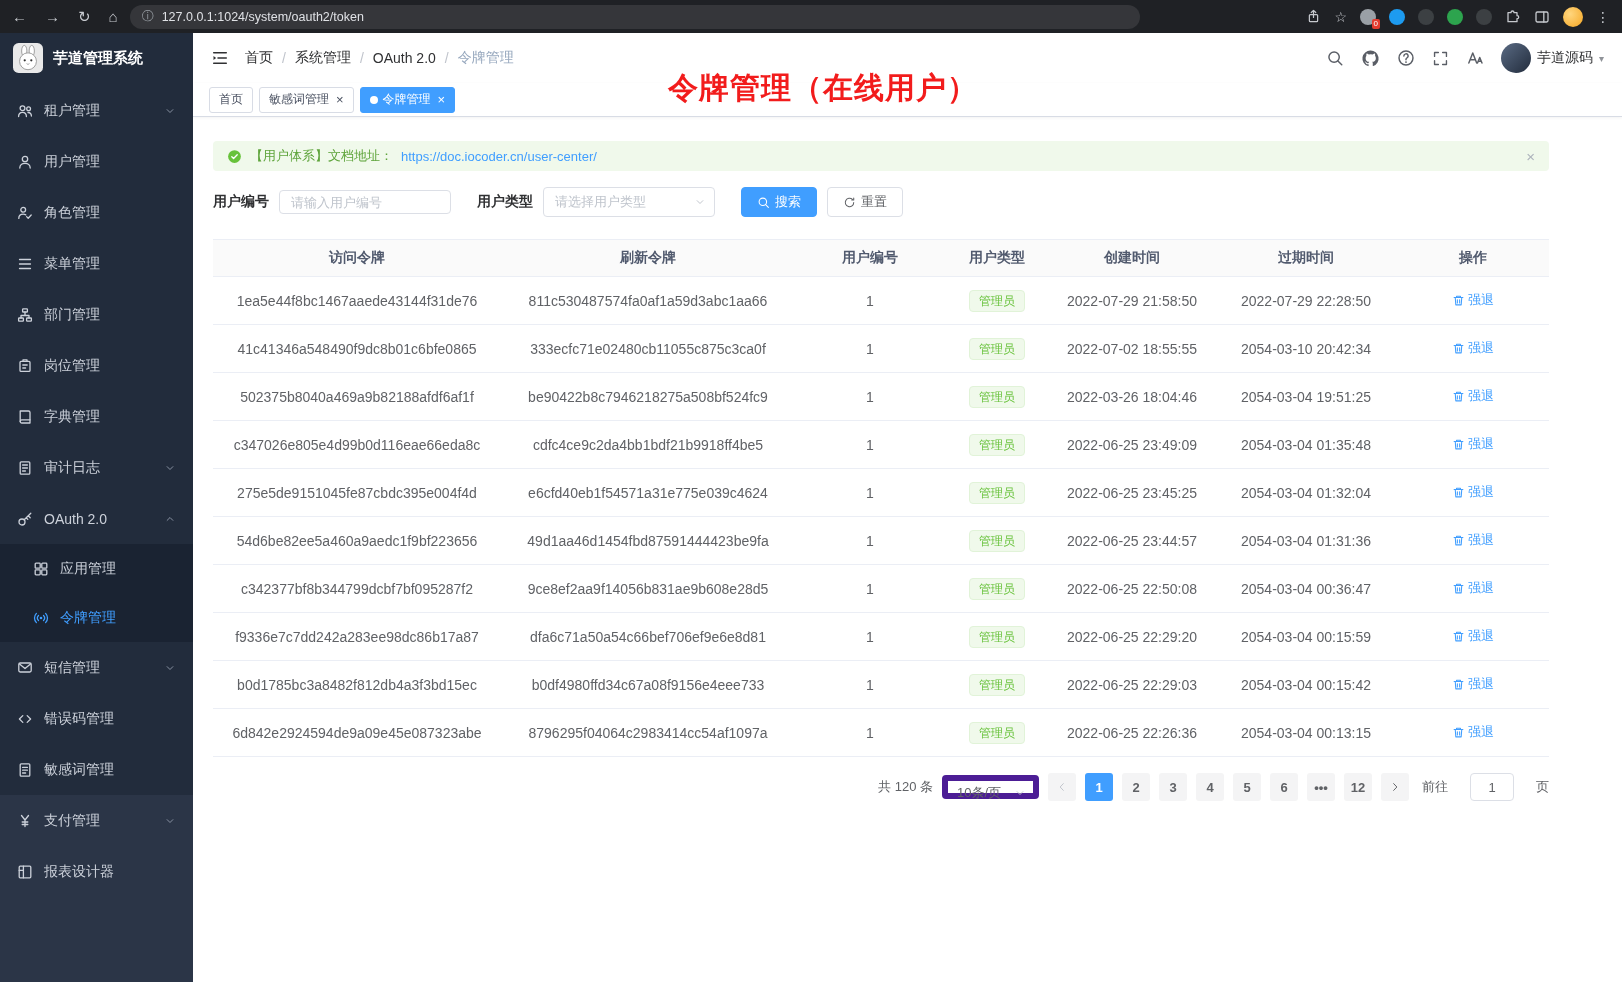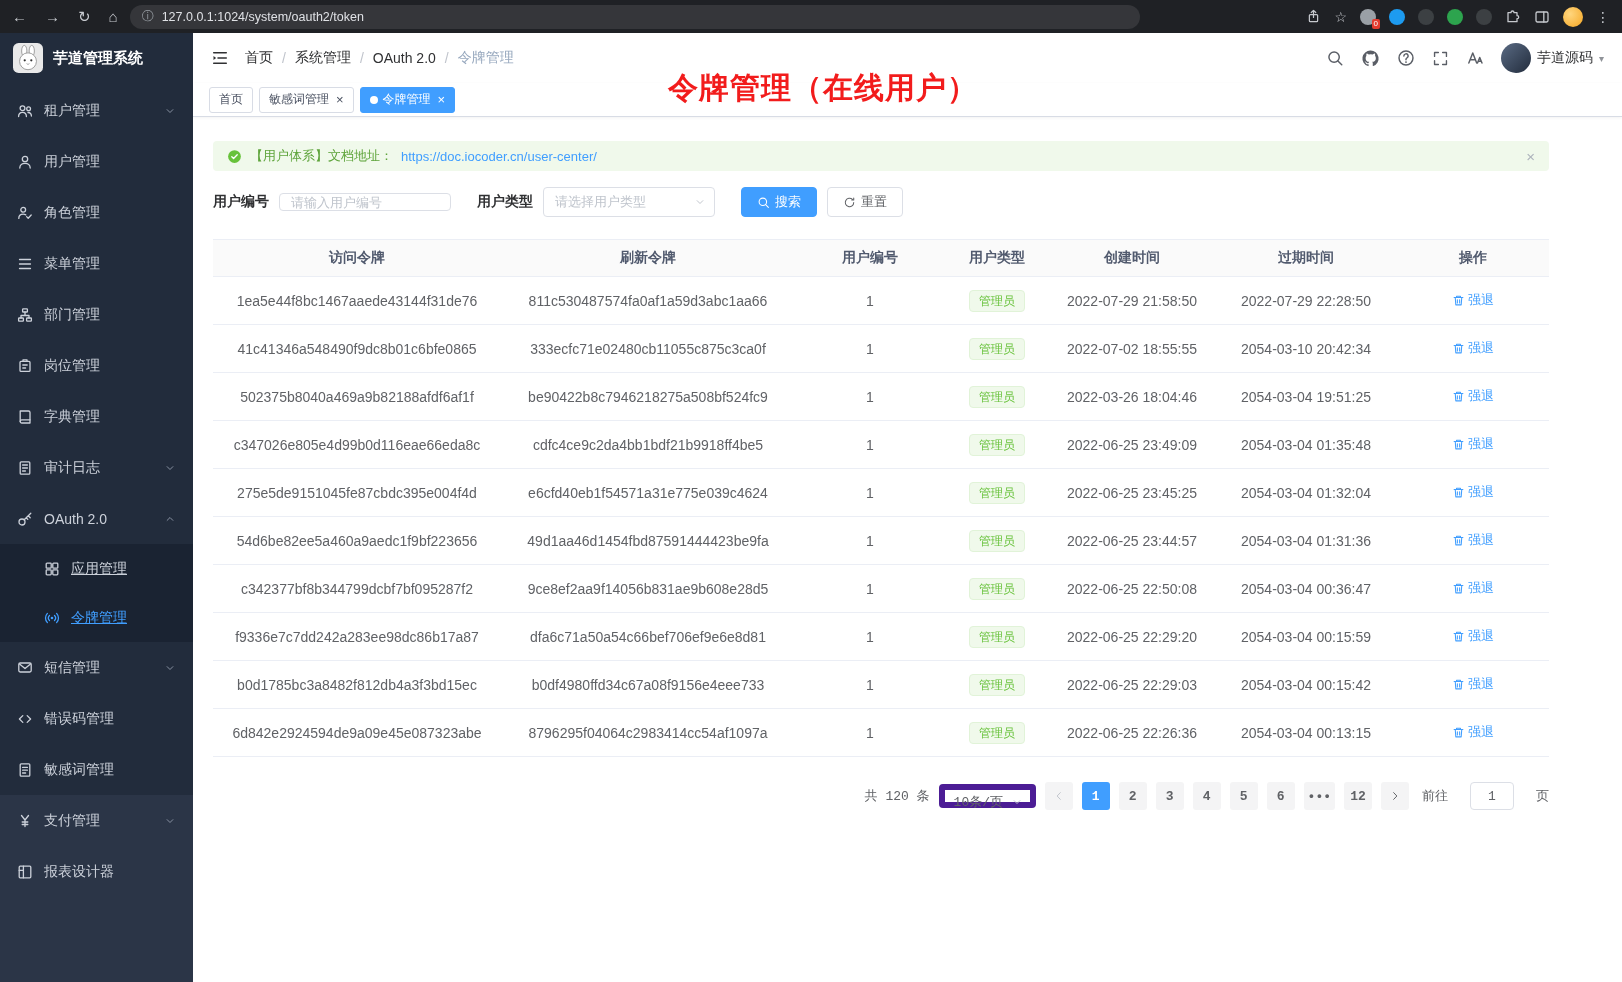--- a/index.html
+++ b/index.html
@@ -26,21 +26,21 @@
 
   
   .sidebar { width:193px; flex-shrink:0; background:#222c3c; color:#ccd1da; display:flex; flex-direction:column; user-select:none; }
   .logo-row { height:50px; display:flex; align-items:center; gap:10px; padding:0 13px; flex-shrink:0; }
   .logo-title { color:#fff; font-weight:700; font-size:15px; white-space:nowrap; }
   .menu { padding-top:2px; }
   .menu-item { height:51px; display:flex; align-items:center; gap:11px; padding:0 17px; font-size:14px; cursor:pointer; white-space:nowrap; }
   .menu-item .icon { display:flex; flex-shrink:0; }
   .menu-item .arrow { margin-left:auto; color:#8a93a3; display:flex; }
   .submenu { background:#1a2332; }
-  .submenu .menu-item { height:49px; padding-left:44px;text-decoration:underline; }
+  .submenu .menu-item { height:49px; padding-left:33px; }
   .menu-item.active { color:var(--accent); }
   .sidebar-bottom { flex:1; background:#2b3547; }
 
   
   .main { flex:1; display:flex; flex-direction:column; background:#fff; min-width:0; }
   .topbar { height:50px; display:flex; align-items:center; padding:0 18px; gap:16px; flex-shrink:0; }
   .hamburger { display:flex; color:#303133; cursor:pointer; }
   .breadcrumb { display:flex; align-items:center; gap:9px; font-size:14px; }
   .bc-item { color:#303133; cursor:pointer; }
   .bc-item.current { color:#97a8be; cursor:default; }
@@ -63,39 +63,39 @@
   .content { padding:24px 0 0 20px; overflow:hidden; }
   .content-inner { width:1336px; }
   .alert { height:30px; background:#f0f9eb; border-radius:4px; display:flex; align-items:center; gap:8px; padding:0 14px; font-size:13px; color:#5ea43b; }
   .alert .icon { display:flex; }
   .alert-link { color:var(--accent); cursor:pointer; }
   .alert-close { margin-left:auto; color:#adb3bc; cursor:pointer; font-size:15px; }
 
   .filters { display:flex; align-items:center; margin-top:16px; font-size:14px; }
   .filter-group { display:flex; align-items:center; margin-right:26px; }
   .filter-label { font-weight:700; color:#303133; margin-right:10px; }
-  .text-input { width:172px; height:18px; border:1px solid #dcdfe6; border-radius:4px; padding:0 11px; font-size:13px; color:#606266; font-family:inherit; outline:none; }
+  .text-input { width:172px; height:24px; border:1px solid #dcdfe6; border-radius:4px; padding:0 11px; font-size:13px; color:#606266; font-family:inherit; outline:none; }
   .text-input::placeholder { color:#bfc4cc; }
   .select-box { width:172px; height:30px; border:1px solid #dcdfe6; border-radius:4px; padding:0 8px 0 11px; font-size:13px; display:flex; align-items:center; justify-content:space-between; color:#bfc4cc; cursor:pointer; background:#fff; }
   .select-box .icon { color:#c0c4cc; display:flex; }
   .btn { height:30px; border-radius:4px; display:inline-flex; align-items:center; gap:5px; padding:0 15px; font-size:13px; cursor:pointer; border:1px solid #dcdfe6; background:#fff; color:#606266; }
   .btn .icon { display:flex; }
   .btn-primary { background:var(--accent); border-color:var(--accent); color:#fff; }
   .btn + .btn { margin-left:10px; }
 
   
   .data-table { width:100%; border-collapse:collapse; table-layout:fixed; margin-top:22px; font-size:14px; }
   .data-table th { height:37px; font-weight:700; color:#515a6e; background:#fafafa; border-top:1px solid #ebeef5; border-bottom:1px solid #ebeef5; text-align:center; }
   .data-table td { height:48px; text-align:center; color:#606266; border-bottom:1px solid #ebeef5; overflow:hidden; white-space:nowrap; }
   .badge-success { display:inline-block; padding:2px 9px; font-size:12px; color:var(--success); background:#f0f9eb; border:1px solid #e1f3d8; border-radius:4px; line-height:16px; }
   .action-link { color:var(--accent); font-size:13px; display:inline-flex; align-items:center; gap:3px; cursor:pointer; text-decoration:none; }
   .action-link .icon { display:flex; }
 
   
-  .pagination { display:flex; align-items:center; justify-content:flex-end; gap:9px; margin-top:25px; padding-bottom:30px; font-size:13px; color:#606266;font-family:Liberation Mono, monospace; }
+  .pagination { display:flex; align-items:center; justify-content:flex-end; gap:9px; margin-top:16px; padding-bottom:30px; font-size:13px; color:#606266; }
   .page-size-select { width:97px; height:20px; border:6px solid #4c1d95; border-radius:4px; display:flex; align-items:center; justify-content:space-between; padding:12px 7px 0 9px; color:#606266; cursor:pointer; }
   .page-size-select .icon { color:#c0c4cc; display:flex; }
   .pages { display:flex; gap:9px; }
   .page-btn { min-width:28px; height:28px; padding:0 4px; background:#f4f4f5; border-radius:3px; display:inline-flex; align-items:center; justify-content:center; cursor:pointer; color:#606266; font-weight:600; }
   .page-btn.active { background:var(--accent); color:#fff; }
   .page-btn.disabled { color:#c0c4cc; cursor:default; }
   .goto { display:flex; align-items:center; gap:22px; margin-left:4px; }
   .goto-input { width:44px; height:28px; border:1px solid #dcdfe6; border-radius:4px; text-align:center; font-size:13px; color:#606266; font-family:inherit; outline:none; }
 
   

